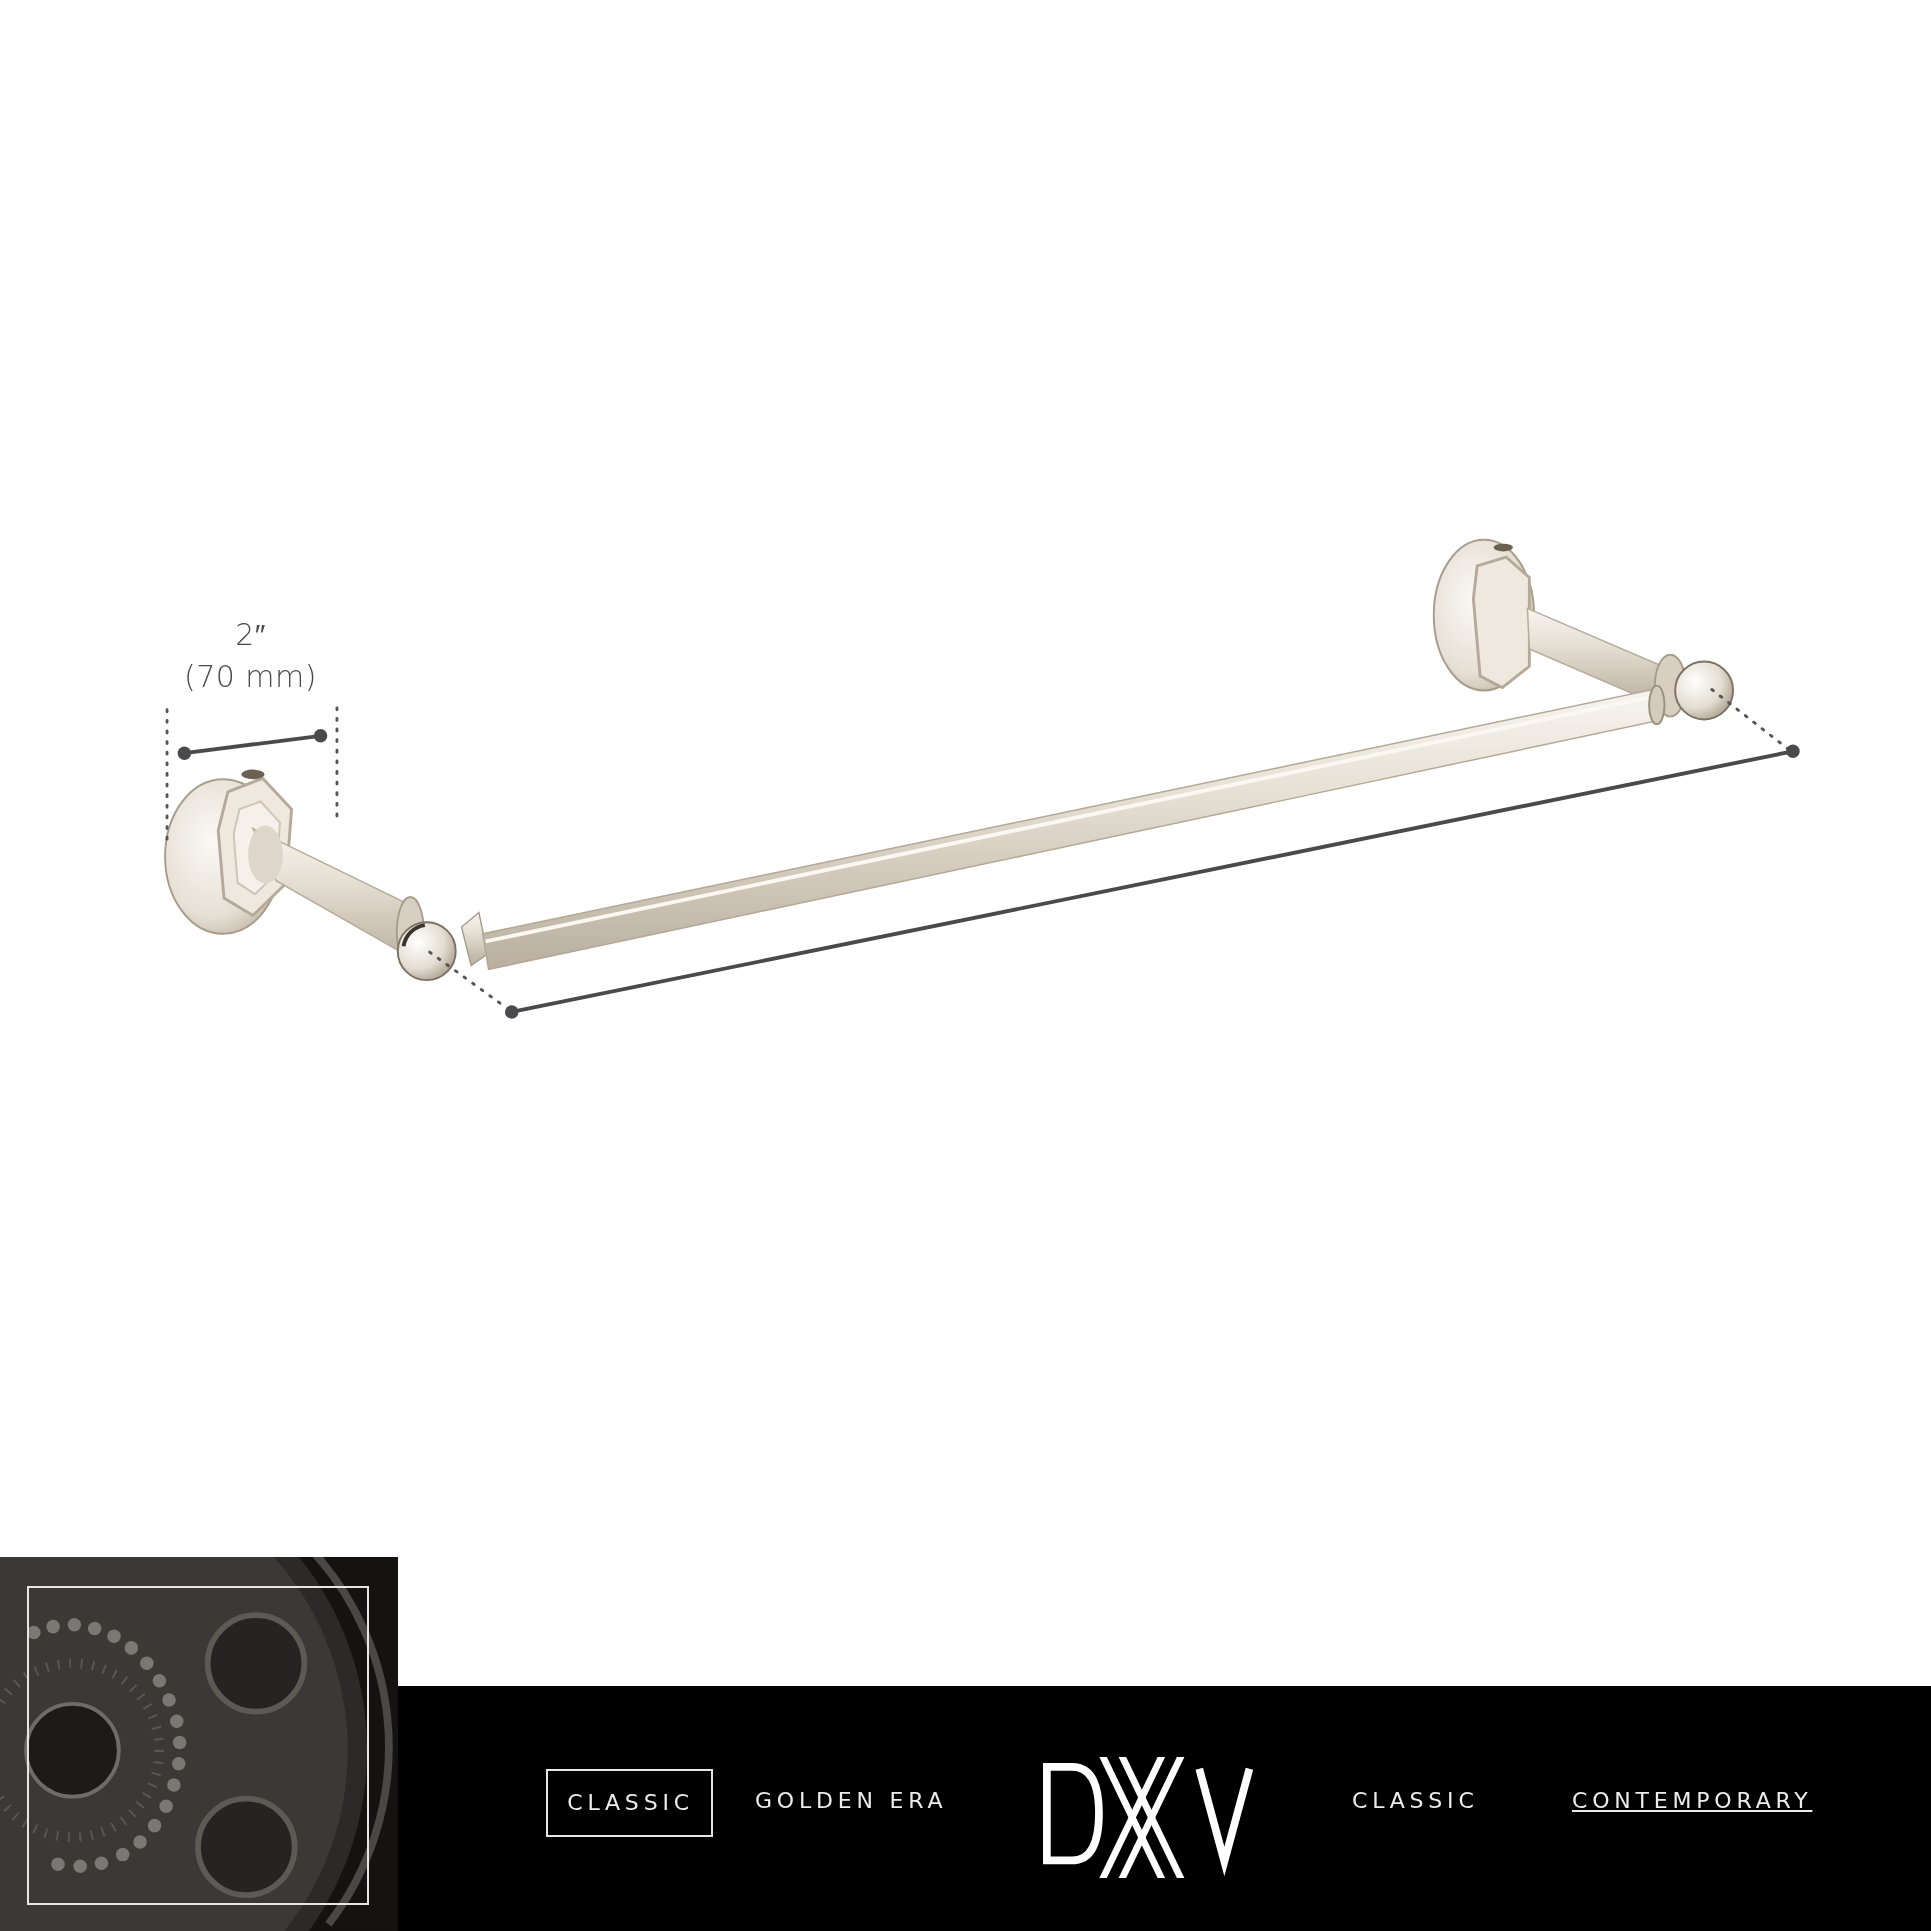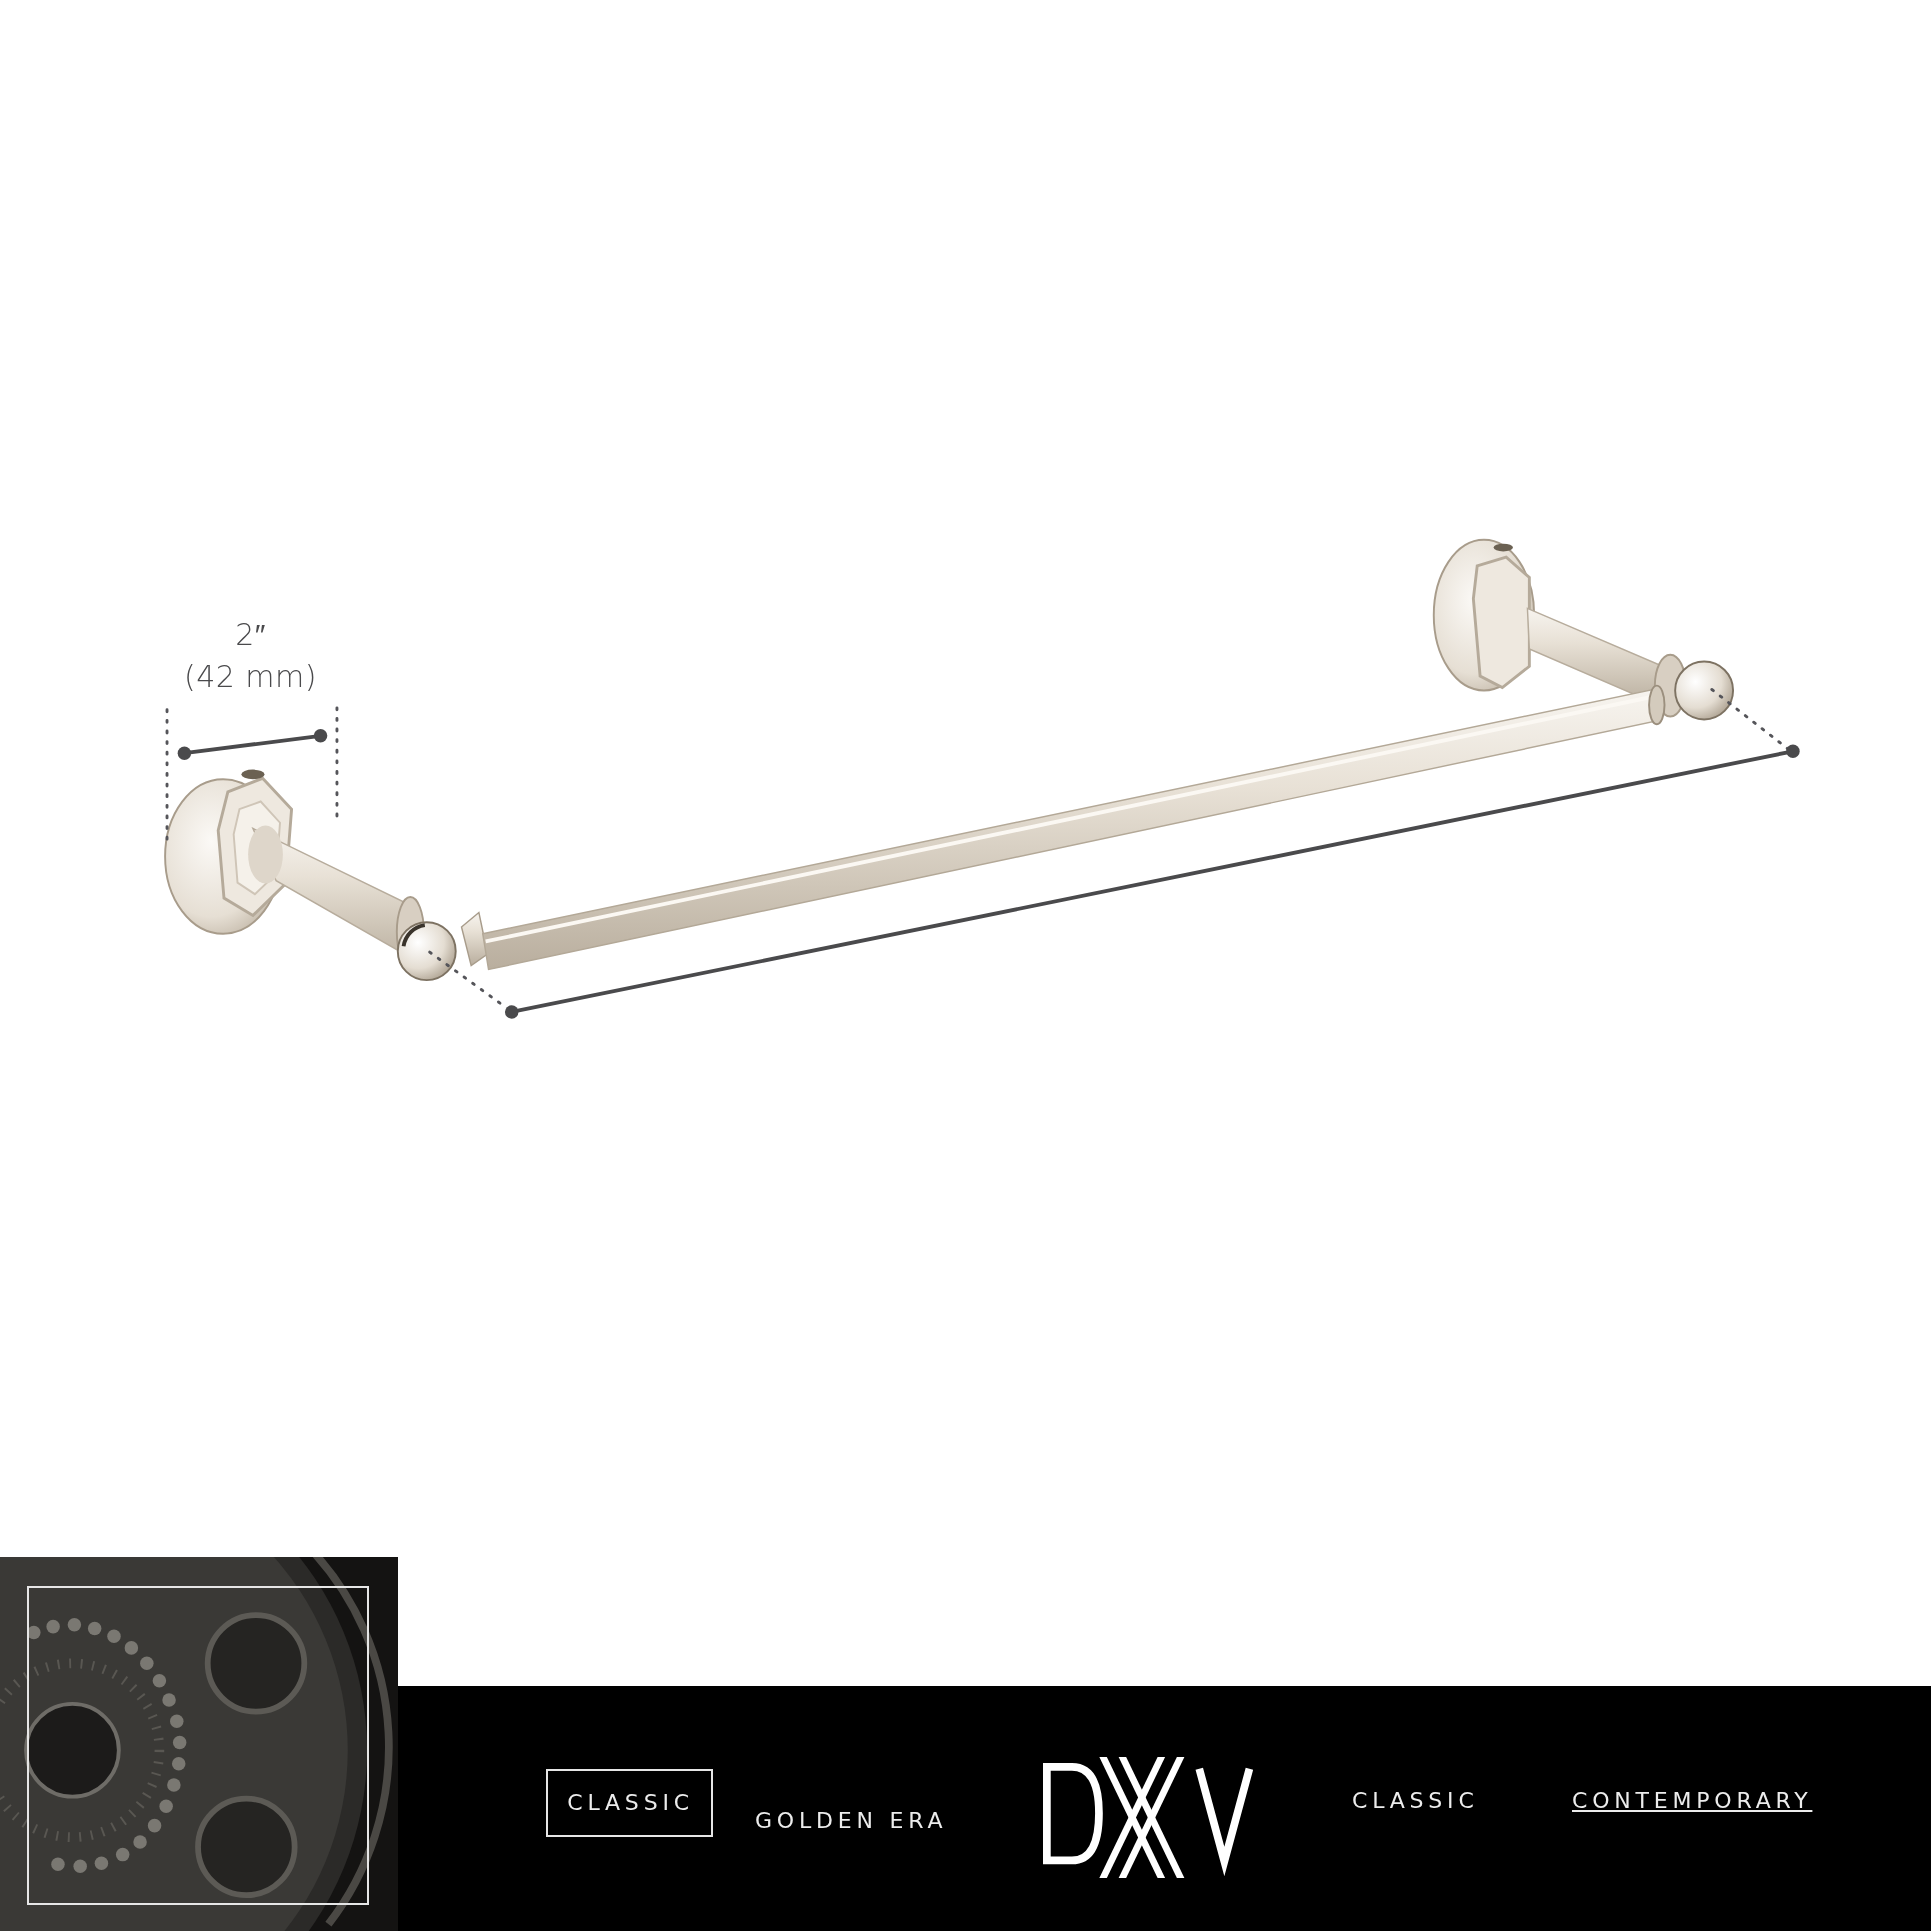--- a/index.html
+++ b/index.html
@@ -77,21 +77,21 @@
       <line x1="445" y1="986" x2="525" y2="1044" stroke="#55555a" stroke-width="3" stroke-dasharray="2 9" stroke-linecap="round"></line>
       <line x1="1773" y1="714" x2="1855" y2="778" stroke="#55555a" stroke-width="3" stroke-dasharray="2 9" stroke-linecap="round"></line>
       <line x1="530" y1="1048" x2="1857" y2="778" stroke="#4a4a4c" stroke-width="4"></line>
       <circle cx="530" cy="1048" r="7" fill="#4a4a4c"></circle>
       <circle cx="1857" cy="778" r="7" fill="#4a4a4c"></circle>
     </g>
   </svg>
 
   <div class="dim-text" style="left:154px; top:614px; width:193px;">
     <div>2″</div>
-    <div>(42 mm)</div>
+    <div>(70 mm)</div>
   </div>
 
 </div>
 
 <div class="footer-bar"></div>
 
 <div class="thumb">
   <svg width="398" height="374" viewBox="0 0 412 387">
     <rect width="412" height="387" fill="#141312"></rect>
     <circle cx="60" cy="200" r="320" fill="#2b2a28"></circle>
@@ -121,21 +121,21 @@
         <circle cx="60" cy="318" r="7"></circle>
     </g>
     <circle cx="265" cy="110" r="50" fill="#252422" stroke="#5c5a55" stroke-width="6"></circle>
     <circle cx="255" cy="300" r="50" fill="#252422" stroke="#5c5a55" stroke-width="6"></circle>
     <path d="M320 -10 A300 300 0 0 1 340 380" stroke="#4a4844" stroke-width="8" fill="none"></path>
   </svg>
   <div class="thumb-frame"></div>
 </div>
 
 <div class="nav-item active">CLASSIC</div>
-<div class="nav-item" style="left:755px;margin-top:20px;">GOLDEN ERA</div>
+<div class="nav-item" style="left:755px;">GOLDEN ERA</div>
 
 <div class="logo">
   <svg width="218" height="121" viewBox="0 0 226 125">
     <path d="M4 10 L4 107 L30 107 Q58 107 58 58 Q58 10 30 10 Z" fill="none" stroke="#ffffff" stroke-width="8"></path>
     <line x1="60" y1="-5" x2="125" y2="130" stroke="#ffffff" stroke-width="7"></line>
     <line x1="80" y1="-5" x2="145" y2="130" stroke="#ffffff" stroke-width="7"></line>
     <line x1="125" y1="-5" x2="60" y2="130" stroke="#ffffff" stroke-width="7"></line>
     <line x1="145" y1="-5" x2="80" y2="130" stroke="#ffffff" stroke-width="7"></line>
     <polyline points="162,12 188,108 214,12" fill="none" stroke="#ffffff" stroke-width="8"></polyline>
   </svg>

